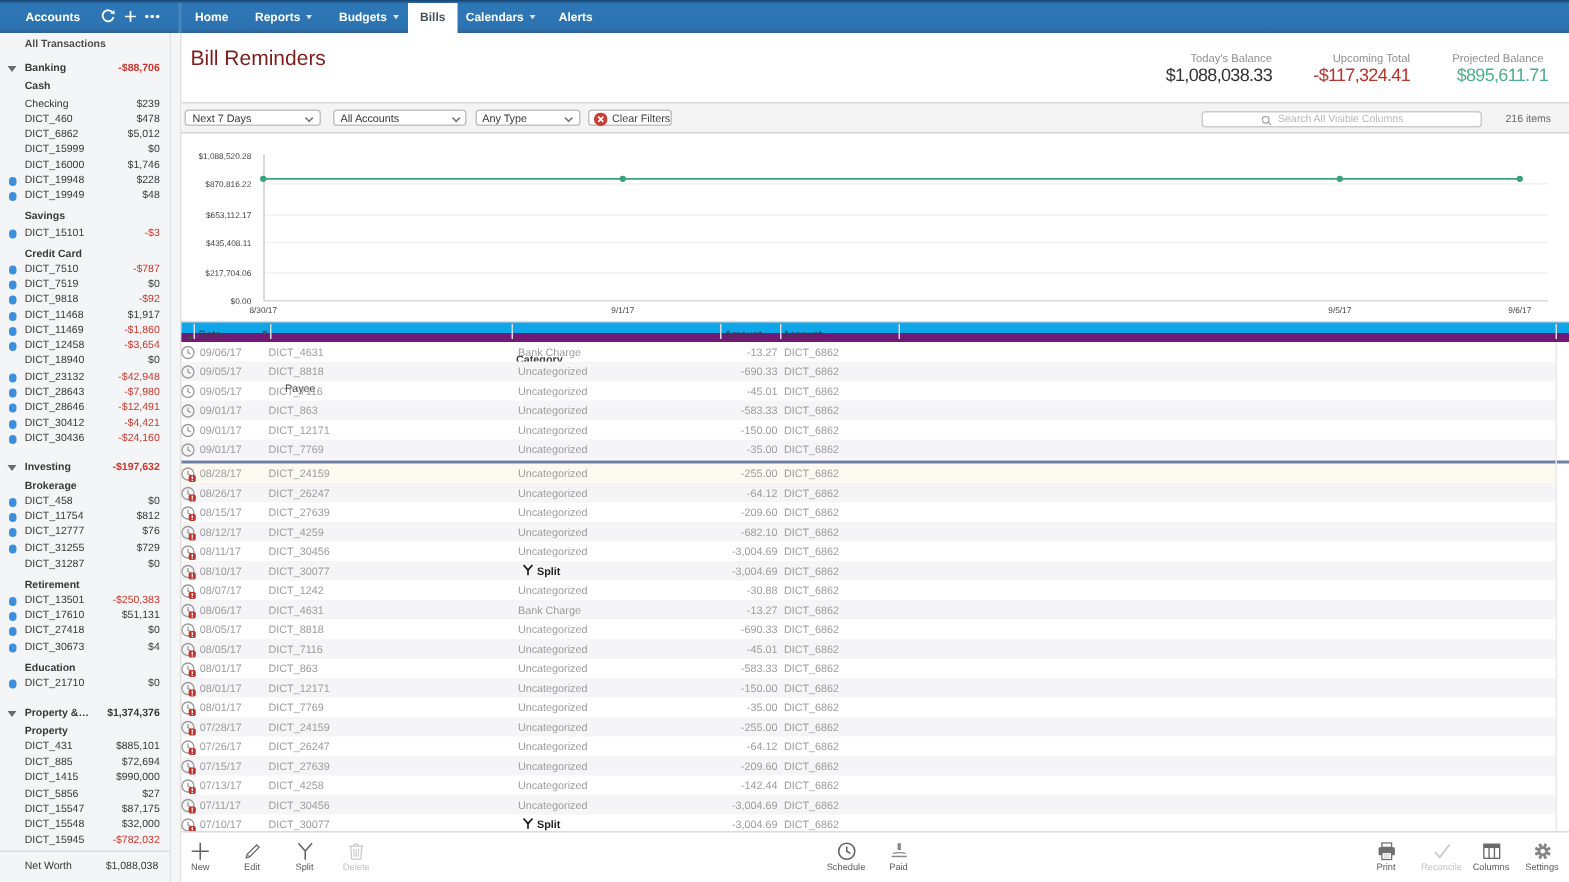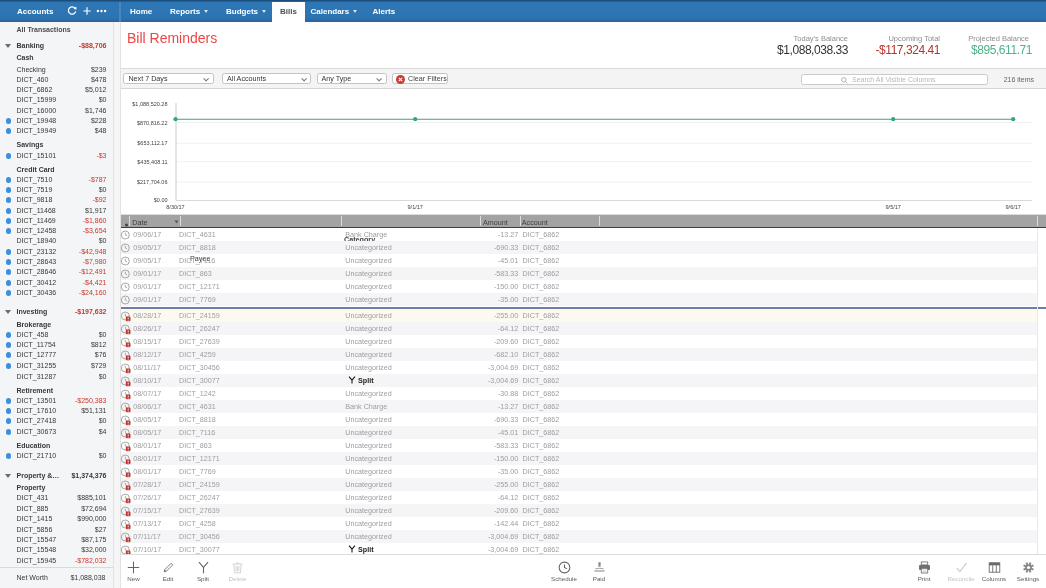--- a/index.html
+++ b/index.html
@@ -20,38 +20,38 @@
  border-left:1px solid #e2e2e2;border-right:1px solid #e2e2e2;}
 .srow{position:absolute;left:0;width:113px;height:10.2px;line-height:10.4px;font-size:7px;color:#383838;white-space:nowrap;}
 .srow .nm{position:absolute;left:16.5px;}
 .srow .am{position:absolute;right:6.5px;}
 .bold{font-weight:700;}
 .red{color:#cc362c;}
 .dot{position:absolute;left:5.5px;top:2.4px;width:5.5px;height:5.5px;border-radius:50%;background:#3b8fdd;}
 .tri{position:absolute;left:5px;top:3.2px;width:0;height:0;border-left:3.5px solid transparent;
  border-right:3.5px solid transparent;border-top:4.2px solid #6b6b6b;margin-top:0.4px;}
 
-#title{position:absolute;left:127px;top:30px;font-size:14px;font-weight:500;color:#ef4444;letter-spacing:0;}
+#title{position:absolute;left:127px;top:30px;font-size:14px;font-weight:500;color:#7f1d1d;letter-spacing:0;}
 .blab{position:absolute;top:34px;font-size:7.5px;color:#8f8f8f;text-align:right;}
 .bval{position:absolute;top:42.5px;font-size:12px;font-weight:500;text-align:right;letter-spacing:-.45px;}
 
 #fbar{position:absolute;left:121px;top:67.5px;width:925px;height:21px;background:#f4f4f4;
  border-top:1px solid #dadada;border-bottom:1px solid #d6d6d6;}
 .sel{position:absolute;top:73.2px;height:11px;background:#fff;border:1px solid #c3c3c3;border-radius:2.5px;
  font-size:7.2px;color:#333;line-height:9.5px;padding-left:4px;}
 .selarr{position:absolute;right:5px;top:3px;width:3.5px;height:3.5px;border-left:1px solid #777;
  border-bottom:1px solid #777;transform:rotate(-45deg);}
 #clearbtn{position:absolute;left:392px;top:73.2px;height:11px;width:56px;background:#fff;
  border:1px solid #c3c3c3;border-radius:2.5px;font-size:7.2px;color:#3c3c3c;line-height:9.5px;white-space:nowrap;}
 #searchbox{position:absolute;left:801px;top:73.5px;width:187px;height:11px;background:#fff;
  border:1px solid #cbcbcb;border-radius:2.5px;font-size:7px;color:#b8b8b8;line-height:9.5px;}
 #items{position:absolute;left:990px;top:75.5px;width:44px;font-size:7px;color:#666;text-align:right;white-space:nowrap;}
 
-#thead{position:absolute;left:121px;top:213.5px;width:925px;height:14.5px;background:#a3a3a3;
- border-top:1px solid #dcdcdc;border-bottom:1px solid #701a75;font-size:7.2px;color:#3e3e3e;line-height:13px;}
+#thead{position:absolute;left:121px;top:213.5px;width:925px;height:14.5px;background:#0ea5e9;
+ border-top:1px solid #dcdcdc;border-bottom:6px solid #701a75;font-size:7.2px;color:#3e3e3e;line-height:13px;}
 .hsep{position:absolute;top:2px;height:10.5px;width:1px;background:#dcdcdc;}
 .trow{position:absolute;left:121px;width:916px;height:13px;font-size:7.2px;color:#9d9da0;line-height:13px;white-space:nowrap;}
 .trow .d{position:absolute;left:12.2px;}
 .trow .p{position:absolute;left:58px;}
 .trow .c{position:absolute;left:224.3px;}
 .trow .a{position:absolute;left:297.3px;width:100px;text-align:right;}
 .trow .ac{position:absolute;left:401.6px;}
 .even{background:#f5f5f7;}
 #divider{position:absolute;left:121px;top:306.5px;width:925px;height:2px;background:#6e7ea6;}
 #tscroll{position:absolute;left:1037px;top:228px;width:1px;height:326px;background:#e9e9e9;}

